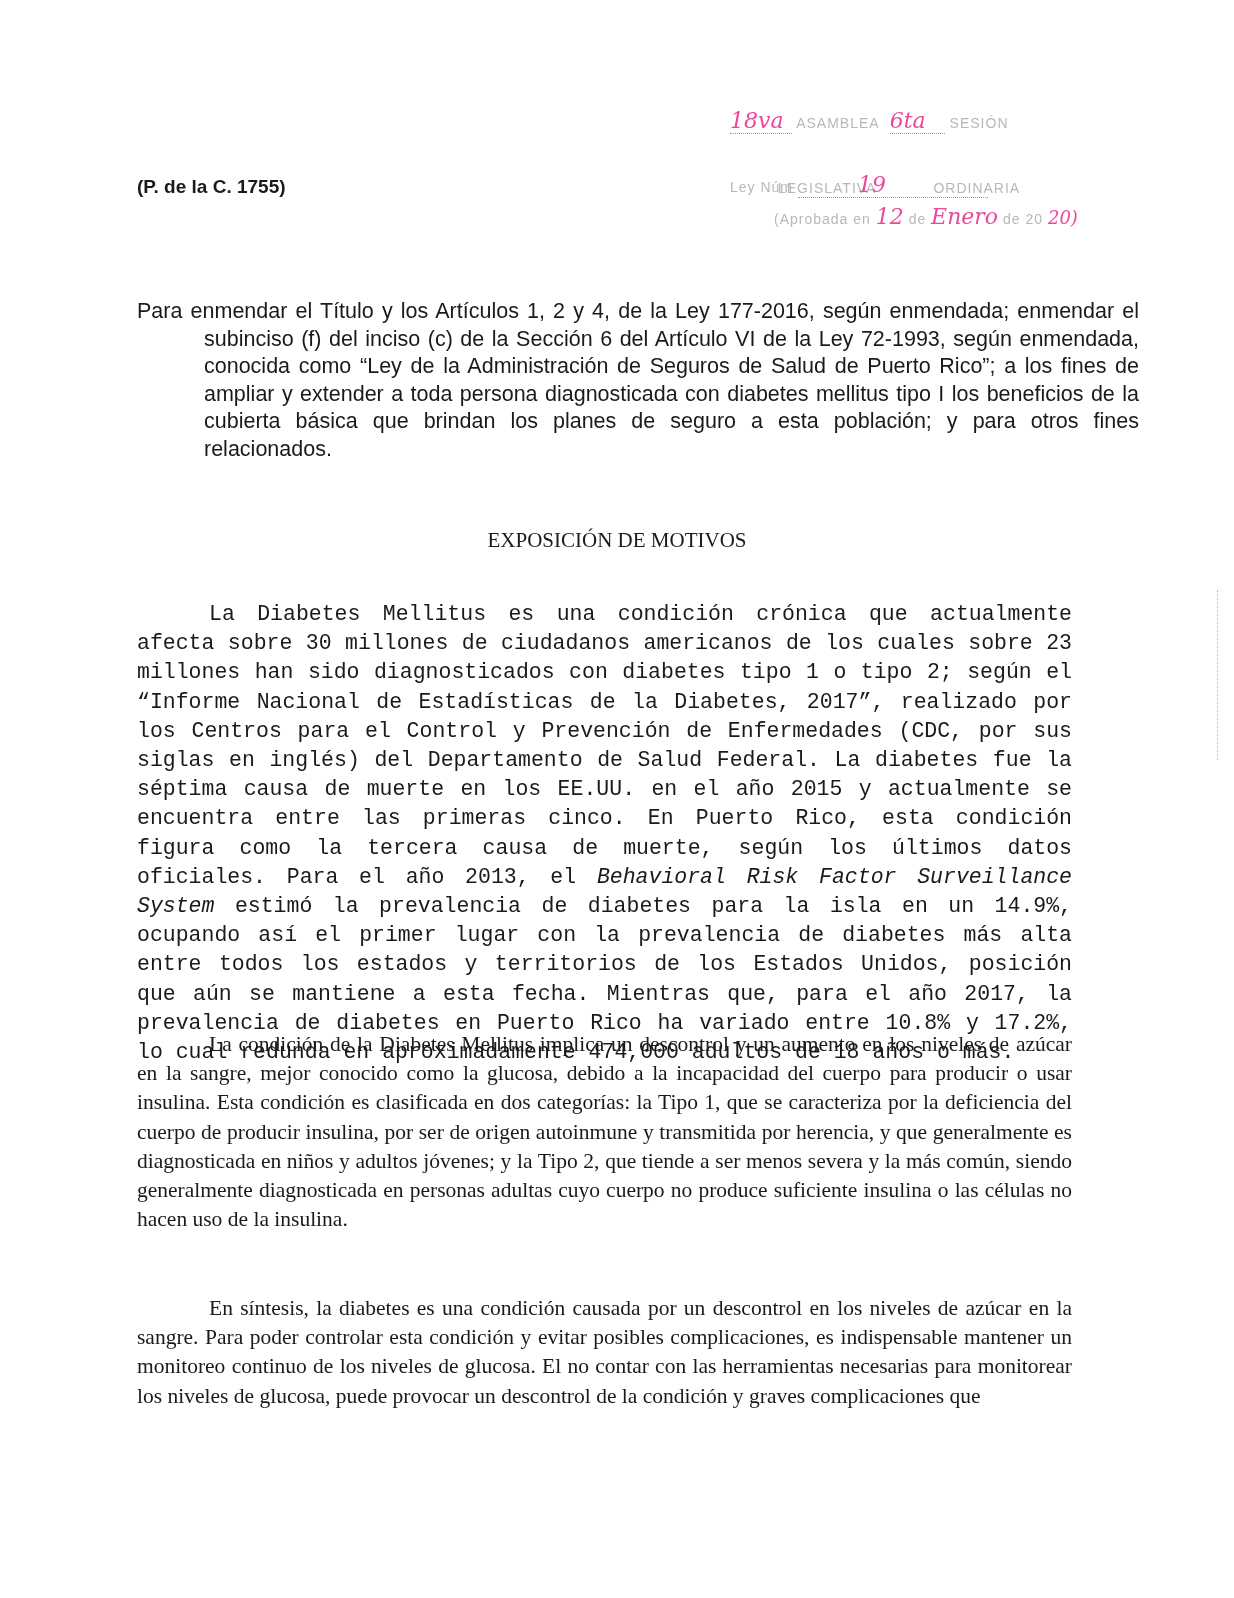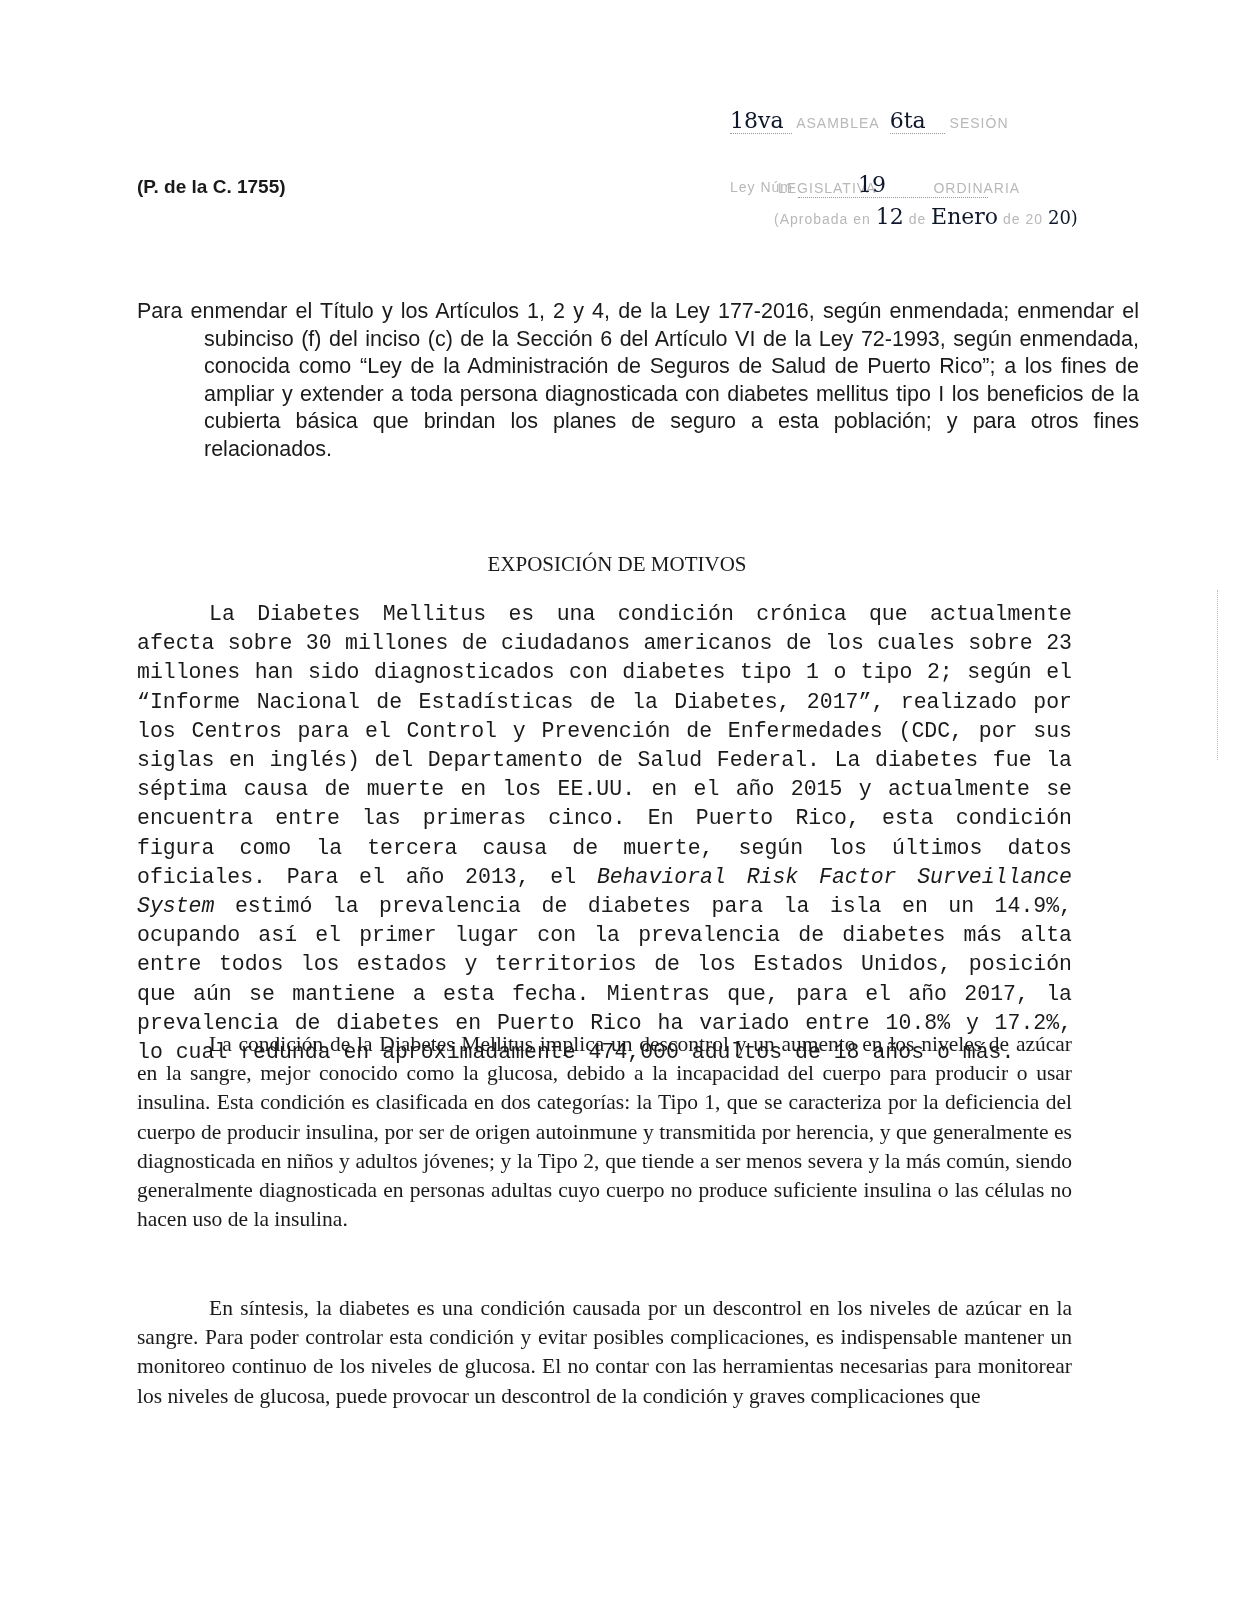--- a/index.html
+++ b/index.html
@@ -3,34 +3,34 @@
 <meta charset="utf-8">
 <style>
   html, body { margin: 0; padding: 0; background: #ffffff; }
   body { width: 1234px; height: 1598px; position: relative; overflow: hidden;
          font-family: "DejaVu Serif", "Liberation Serif", serif; color: #1a1a1a; }
   .page { position: absolute; left: 0; top: 0; width: 1234px; height: 1598px; background: #fff; }
 
   .stamp { position: absolute; left: 730px; top: 108px; width: 320px; height: 125px;
            font-family: "Liberation Sans", "DejaVu Sans", sans-serif; color: #b8b8b8; font-size: 14px; }
   .stamp .row { position: absolute; white-space: nowrap; letter-spacing: 1px; }
-  .stamp .hand { font-family: "DejaVu Serif", serif; color: #0f172a; font-size: 22px;
+  .stamp .hand { font-family: "DejaVu Serif", serif; font-style: italic; color: #ec4899; font-size: 22px;
                  letter-spacing: 0; }
   .stamp .line { display: inline-block; border-bottom: 1px dotted #999; }
 
   .bill-number { position: absolute; left: 137px; top: 176px; font-size: 19px; font-weight: bold;
                  font-family: Liberation Sans, sans-serif; }
   .doc-title { position: absolute; left: 0; width: 1234px; top: 231px; text-align: center;
                font-size: 23px; font-weight: bold; font-family: "DejaVu Serif", serif; }
 
   .summary { position: absolute; left: 137px; top: 298px; width: 935px;
              font-family: Liberation Sans, sans-serif; font-size: 21.5px;
              line-height: 27.6px; text-align: justify; padding-left: 67px; text-indent: -67px; }
 
-  .section-heading { position: absolute; left: 0; width: 1234px; top: 552px; text-align: center;
+  .section-heading { position: absolute; left: 0; width: 1234px; top: 528px; text-align: center;
                      font-family: "Liberation Serif", "DejaVu Serif", serif; font-size: 21px; }
 
   .body { position: absolute; left: 137px; width: 935px;
           font-family: "Liberation Serif", "DejaVu Serif", serif; font-size: 21.5px;
           line-height: 29.2px; text-align: justify; }
   .body p { margin: 0; text-indent: 72px; }
   .p1 { top: 600px; font-family: Liberation Mono, monospace; }
   .p2 { top: 1030px; }
   .p3 { top: 1294px; }
   .body em { font-style: italic; }

